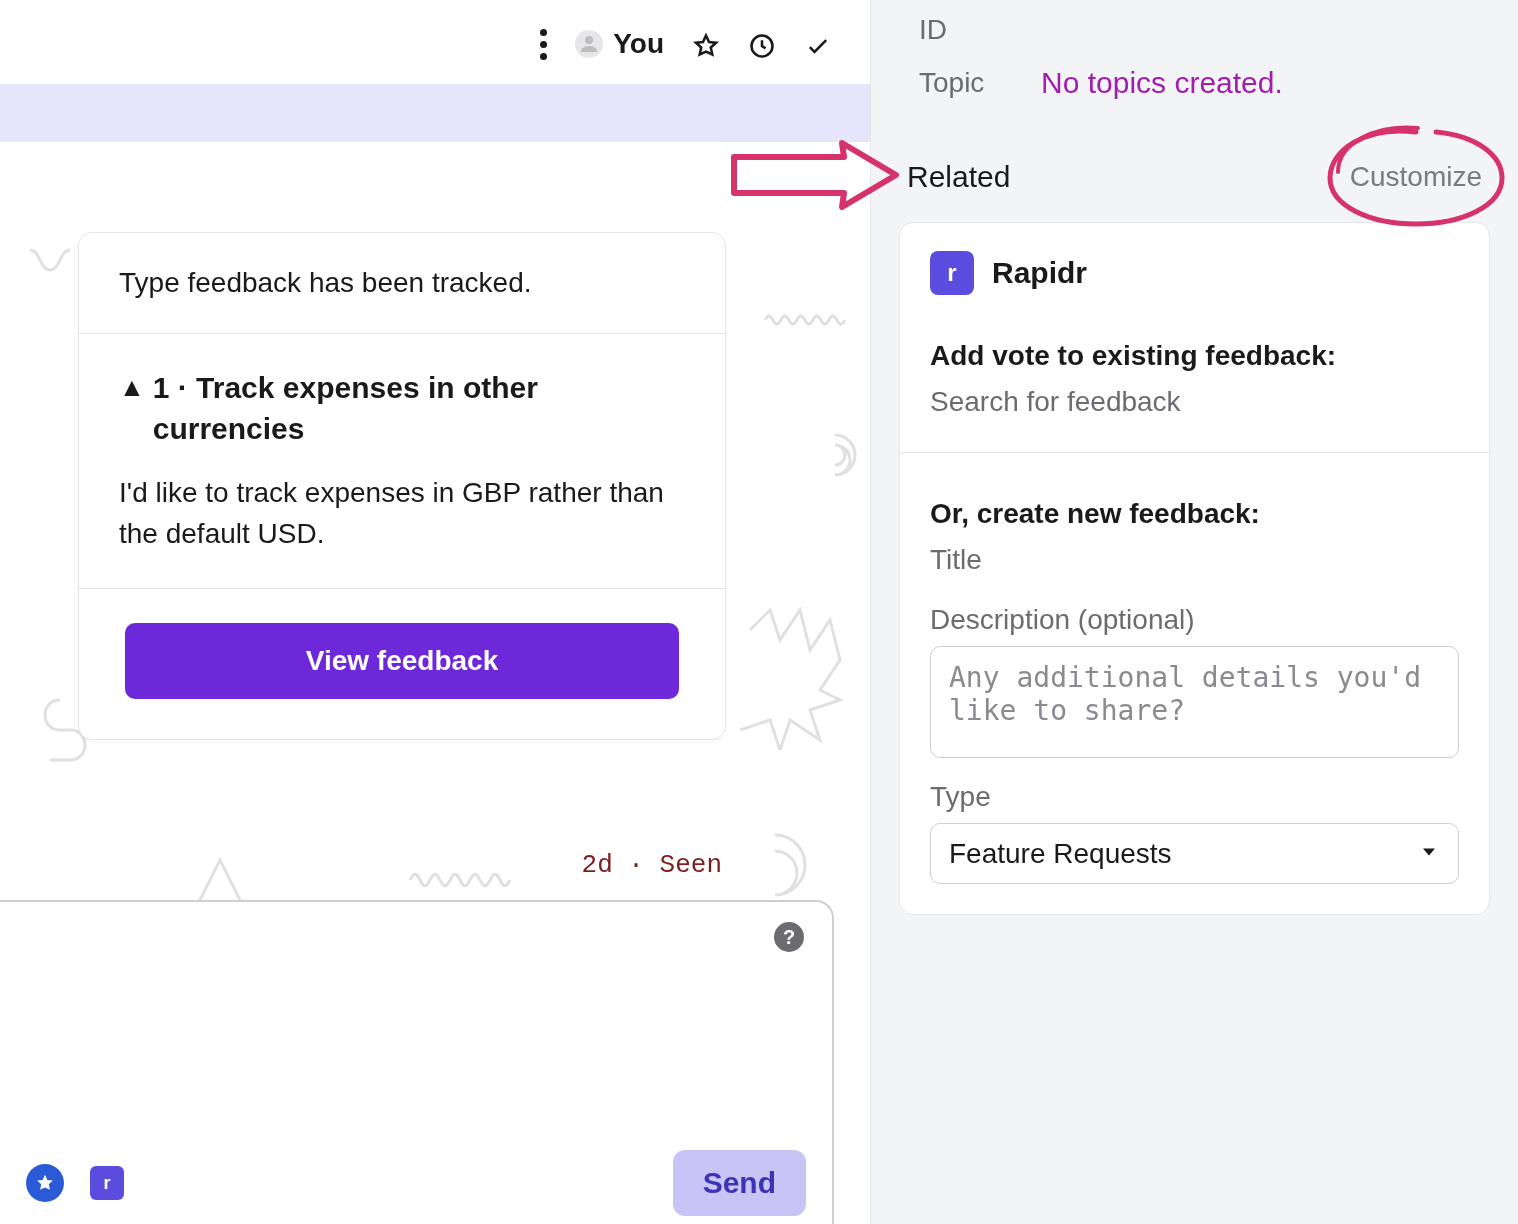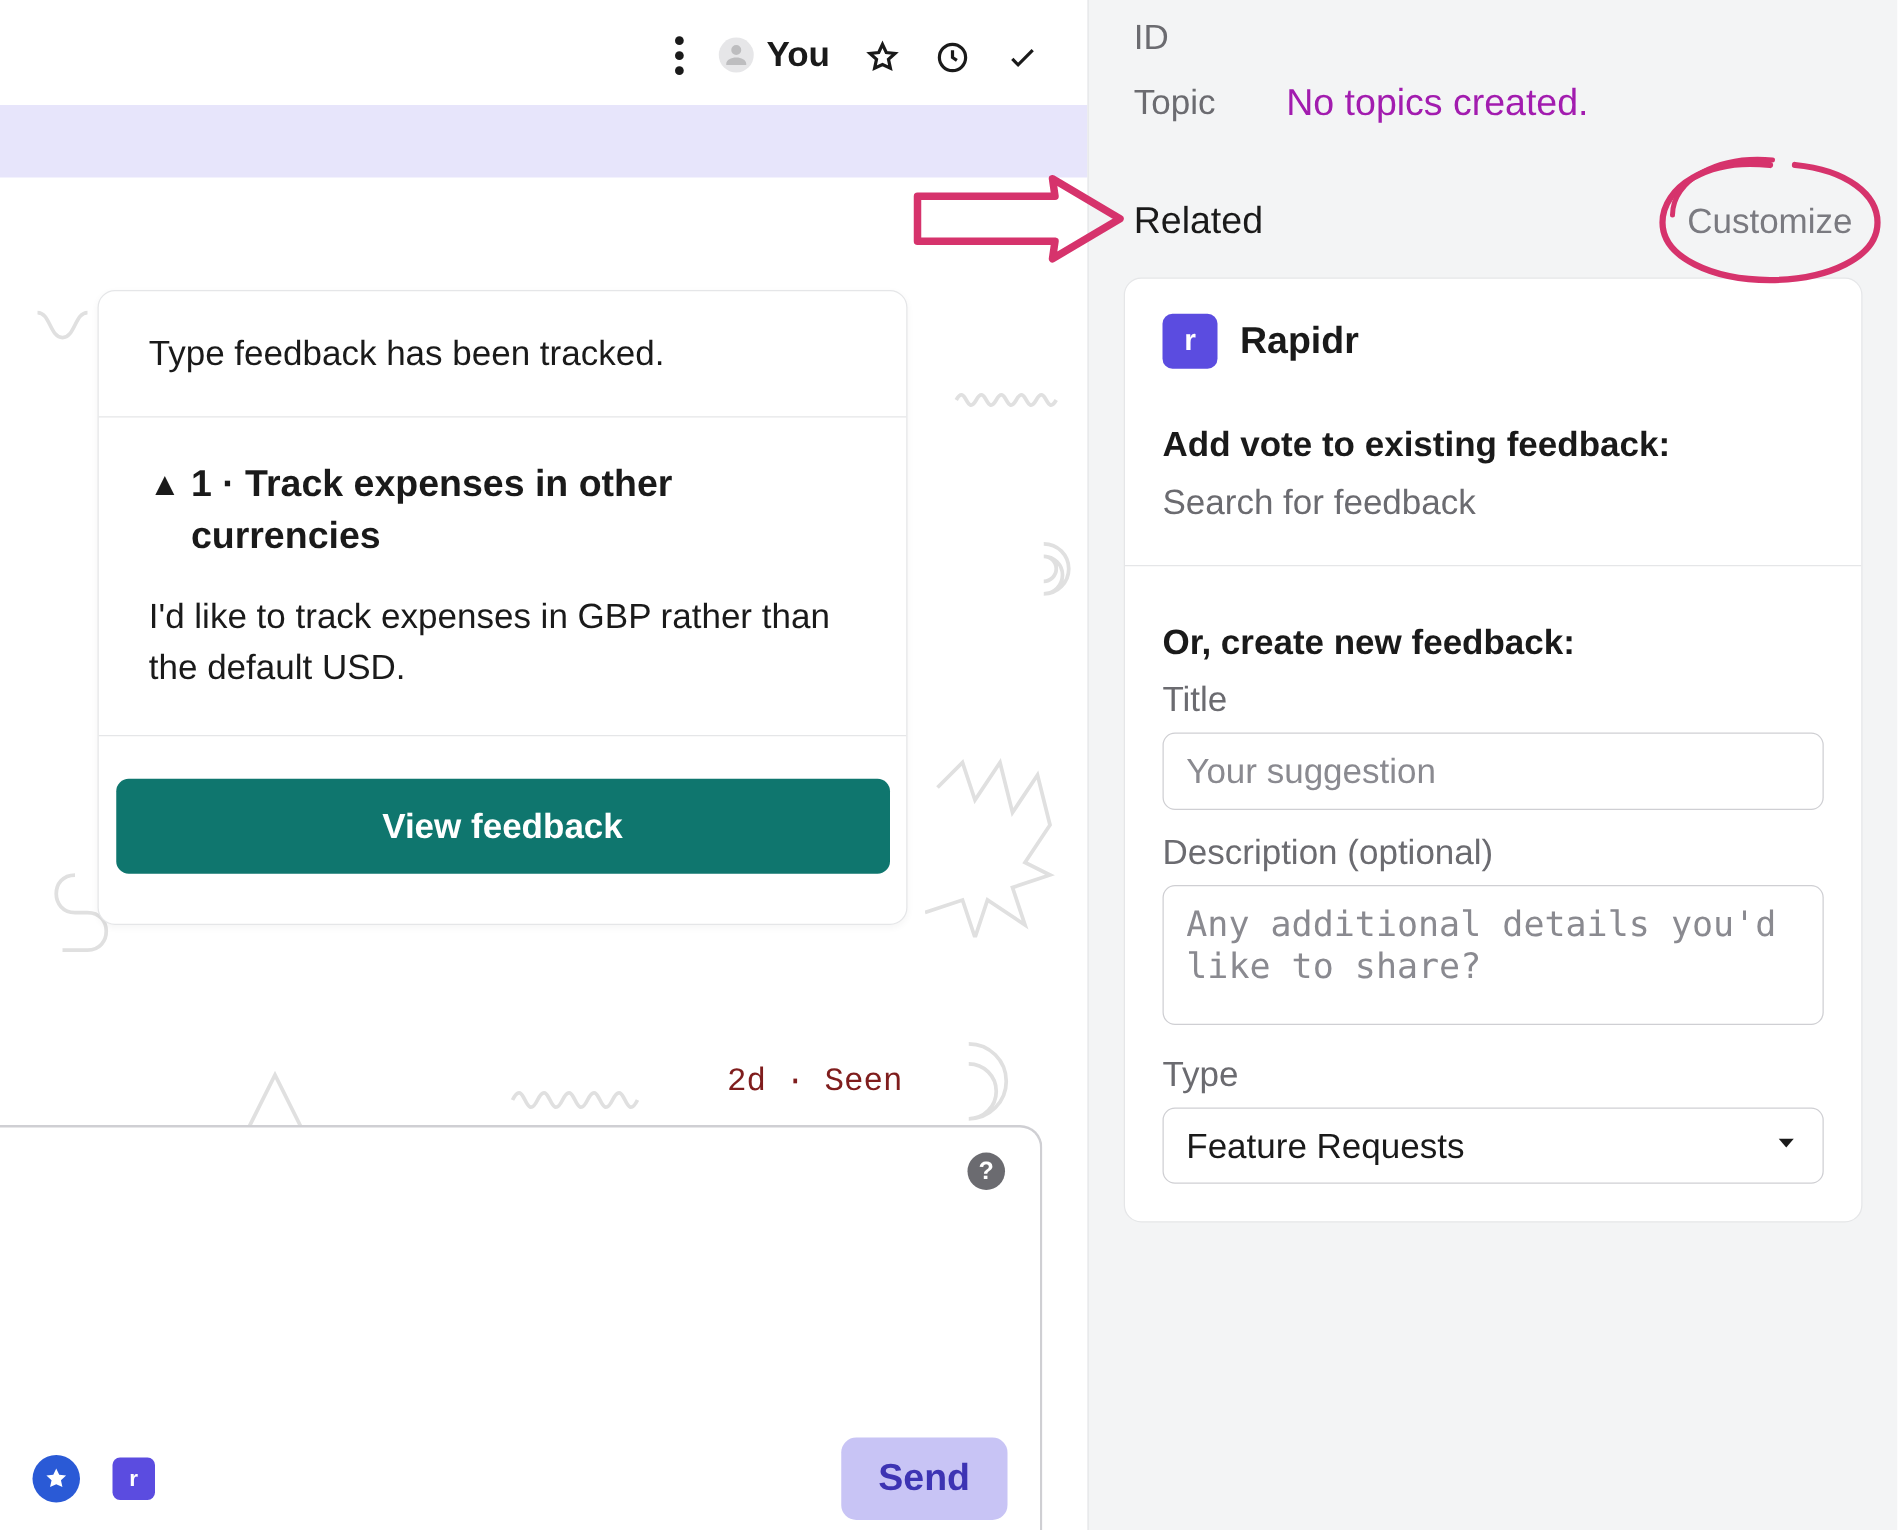--- a/index.html
+++ b/index.html
@@ -81,22 +81,22 @@
   #feedback-card .section { padding: 34px 40px; }
   #feedback-card .divider { border-top: 1px solid #e5e6e8; }
   #feedback-tracked { font-size: 28px; }
   #feedback-title-line {
     font-size: 30px; font-weight: 700; line-height: 1.35;
     display:flex; align-items:flex-start; gap:0;
   }
   #feedback-title-line .up { font-size:26px; margin-right:8px; position:relative; top:2px;}
   #feedback-body { font-size: 28px; margin-top: 24px; line-height:1.45;}
   #view-feedback-btn {
-    display:block; width: 619px; margin: 0 auto 40px auto;
-    background: #0f766e; color:#fff; border:none; border-radius:10px;
+    display:block; width: 554px; margin: 0 auto 40px auto;
+    background: #6d28d9; color:#fff; border:none; border-radius:10px;
     font-size: 28px; font-weight:600; padding: 22px 0; cursor:pointer;
   }
   #feedback-meta {
     position:absolute; top: 850px; left:78px; width:648px;
     text-align:right; font-size:26px; color:#7f1d1d; padding-right:4px;font-family:Liberation Mono, monospace;
   }
 
   
   #compose {
     position:absolute; left:0; top:900px; width:834px;
@@ -126,21 +126,21 @@
     font-weight:800; font-size:18px;
   }
   #send-btn {
     margin-left:auto; background:#c8c4f5; color:#3d34b3; border:none;
     border-radius:12px; font-size:30px; font-weight:700; padding:16px 30px;
     cursor:pointer;
   }
 
   
   #info-block { padding: 4px 36px 40px 36px; }
-  .info-row { display:flex; align-items:flex-start; gap:36px; padding:10px 0;}
+  .info-row { display:flex; align-items:center; gap:36px; padding:10px 0;margin-left:12px;}
   .info-label { color:#6b6b70; font-size:28px; min-width:86px;}
   .info-value { color:#a21caf; font-size:30px; }
 
   #related-header {
     display:flex; align-items:center; justify-content:space-between;
     padding: 10px 36px 28px 36px;
   }
   #related-title { font-size:30px; font-weight:400; }
   #customize { color:#7a7a80; font-size:28px; position:relative; z-index:2;}
 
@@ -317,21 +317,20 @@
       <span id="rapidr-name">Rapidr</span>
     </div>
 
     <div class="form-strong">Add vote to existing feedback:</div>
     <label class="form-label">Search for feedback</label>
 
     <hr>
 
     <div class="form-strong">Or, create new feedback:</div>
     <label class="form-label">Title</label>
-    <input class="text-input" placeholder="Your suggestion" style="">
     <div class="vspace"></div>
     <label class="form-label">Description (optional)</label>
     <textarea class="textarea" placeholder="Any additional details you'd like to share?" style=""></textarea>
     <div class="vspace"></div>
     <label class="form-label">Type</label>
     <div class="select-wrap">
       <select class="select">
         <option>Feature Requests</option>
       </select>
       <span class="select-caret">

